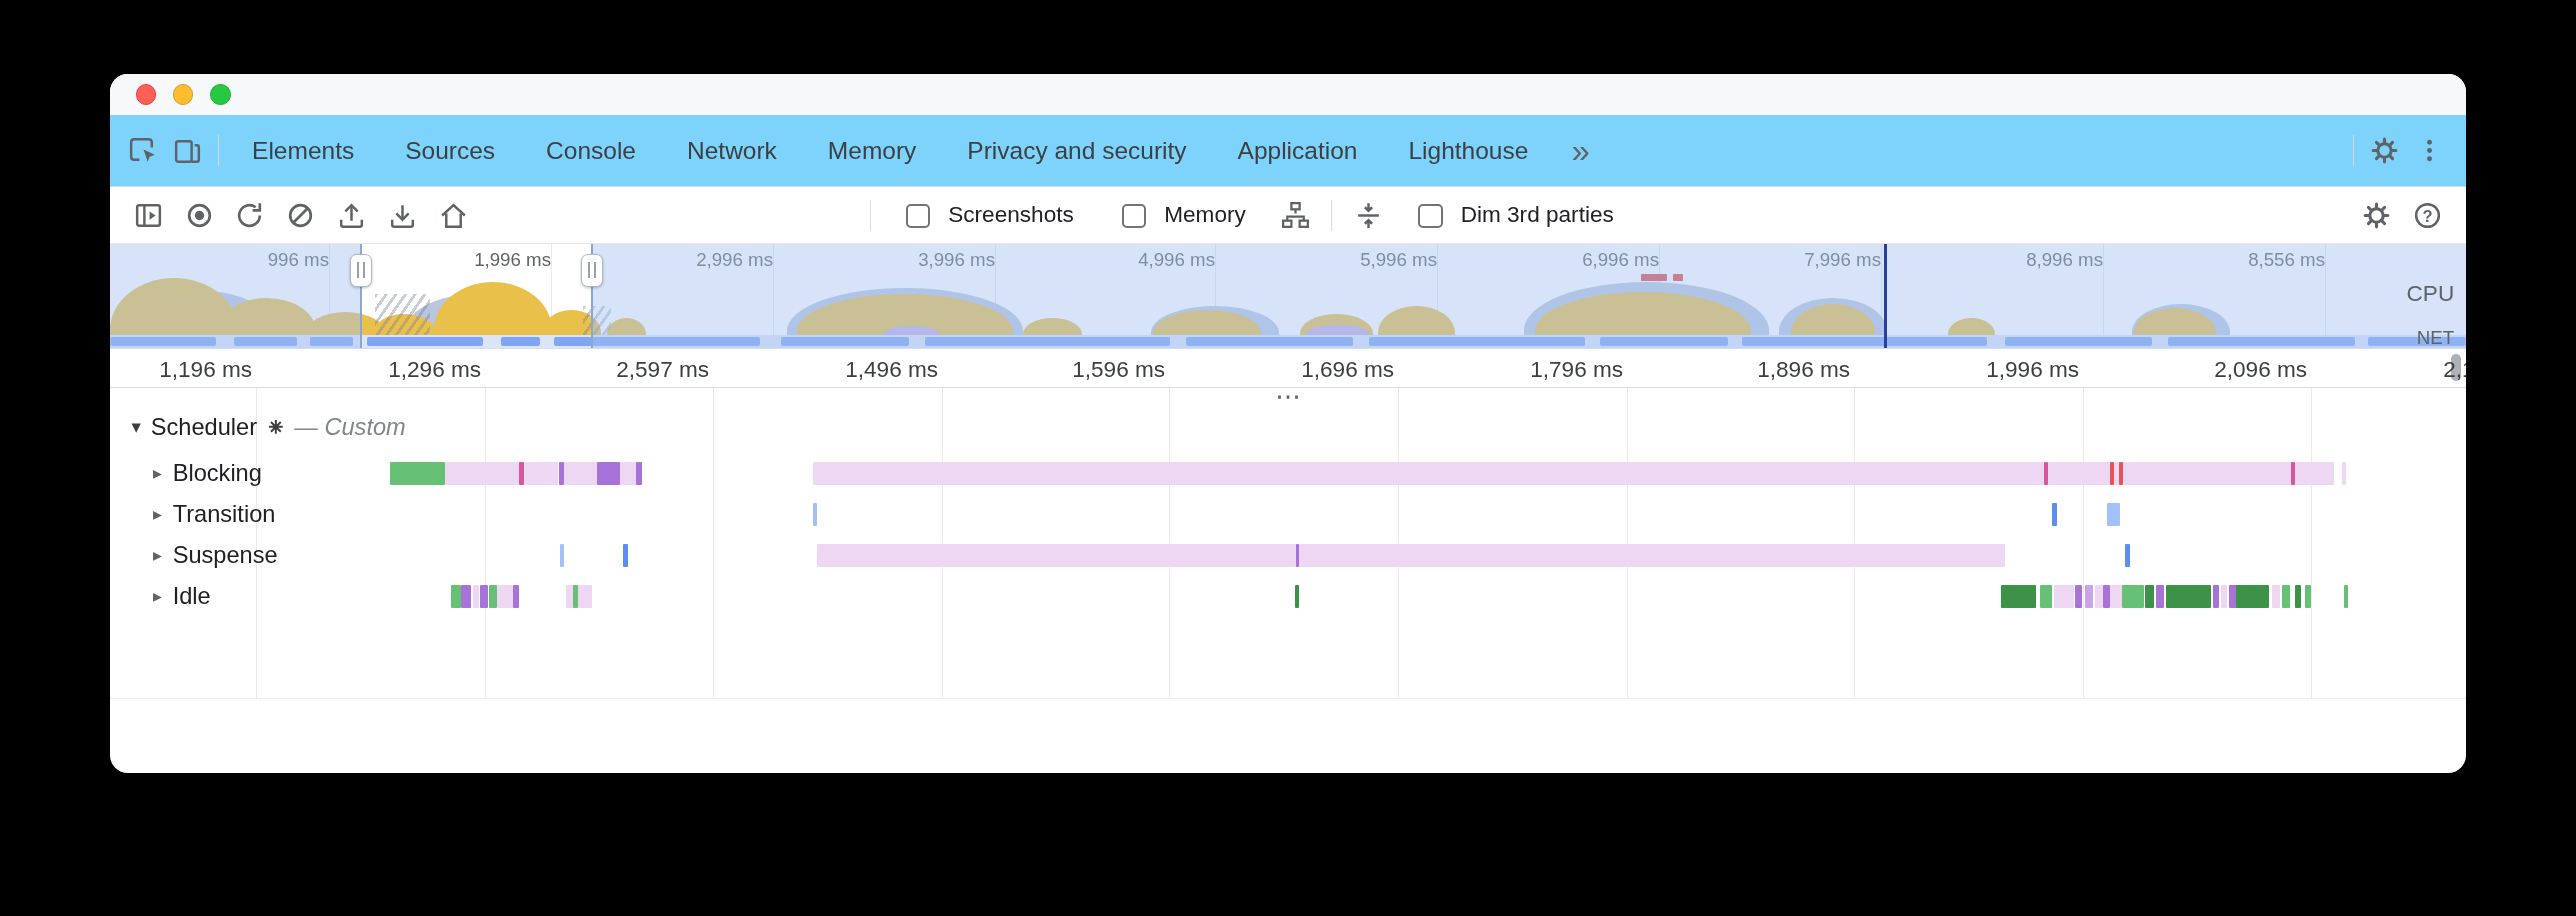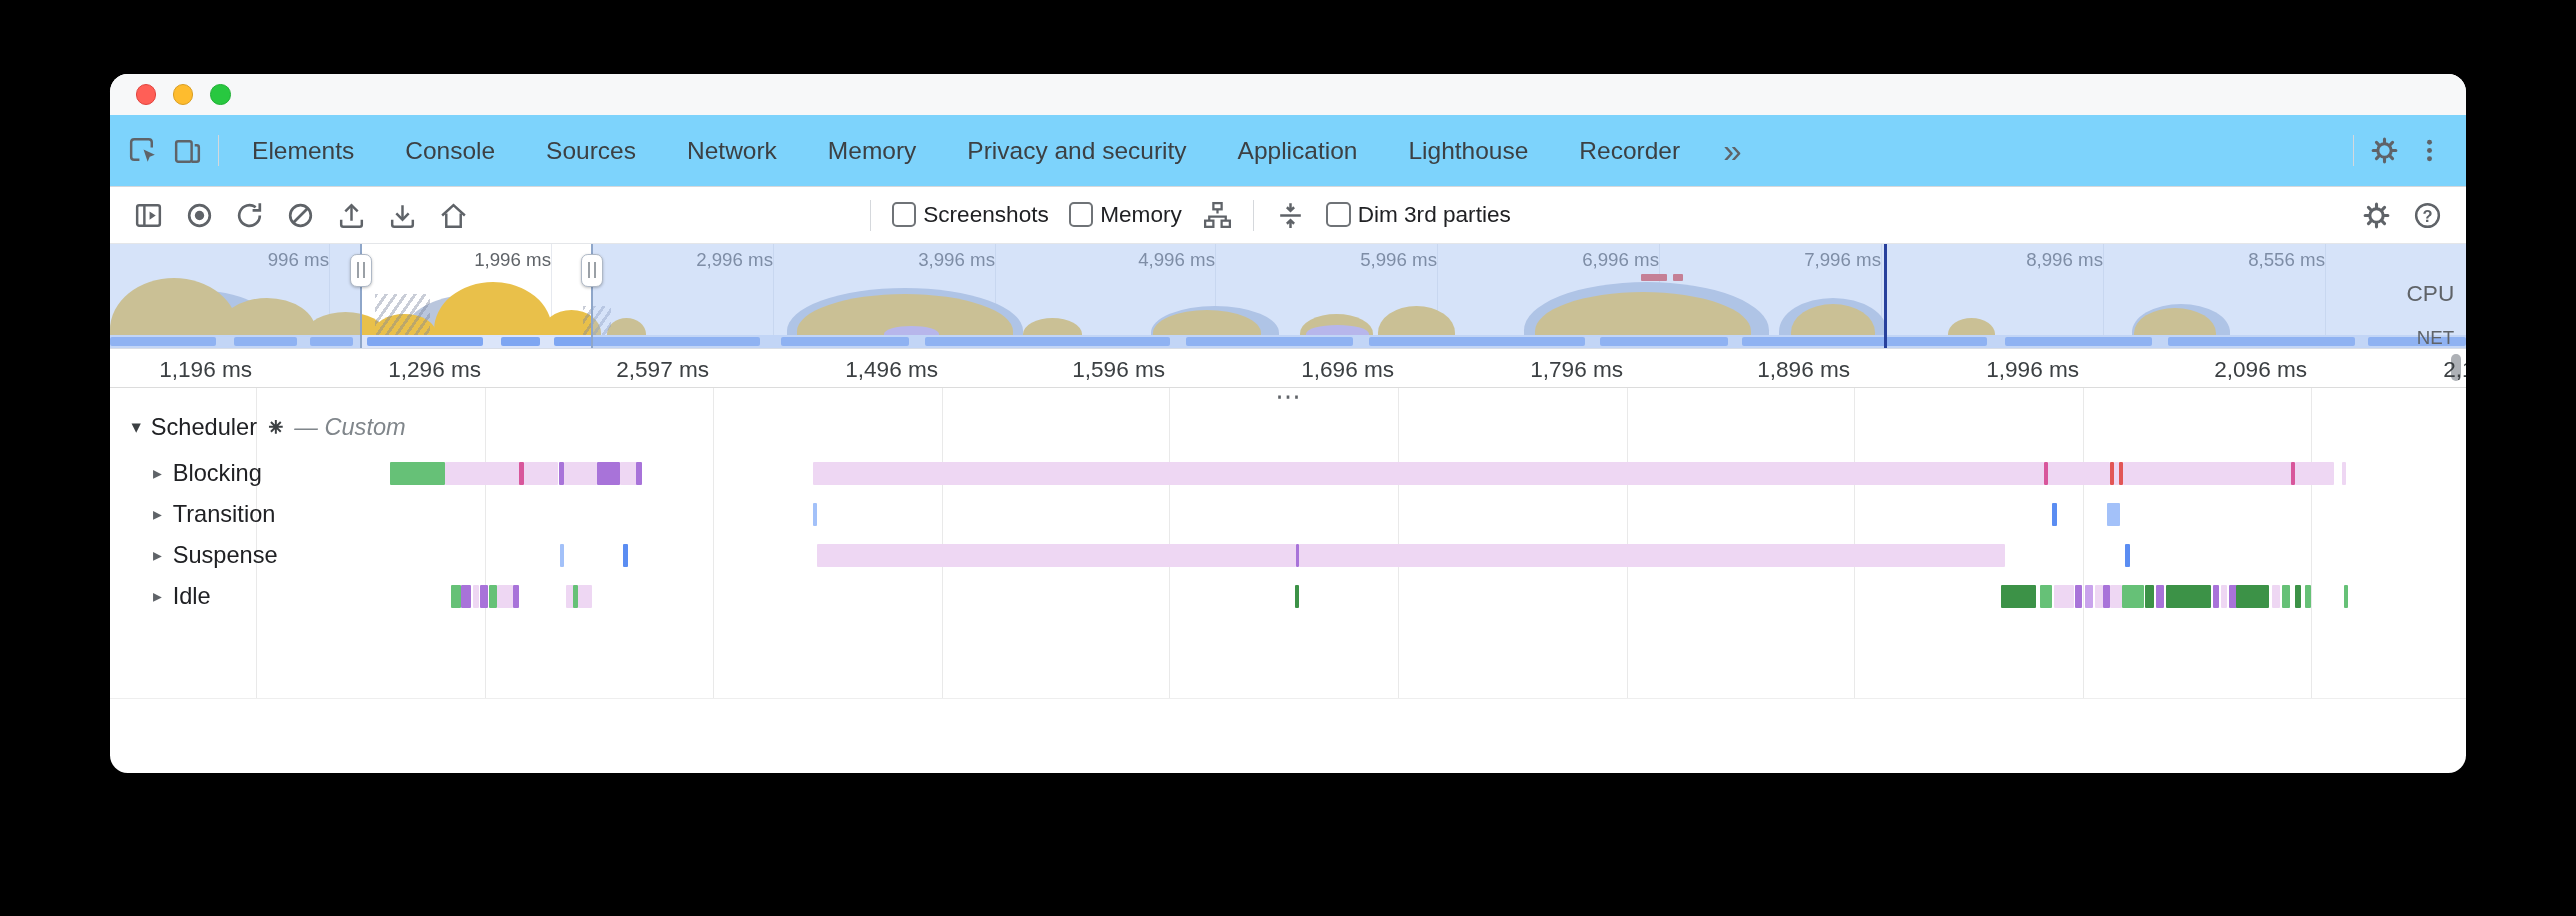--- a/index.html
+++ b/index.html
@@ -12,21 +12,21 @@
   .light.green{background:#28c840;border:1px solid #1faf34}
   .tabbar{height:72px;background:#7dd3fc;border-bottom:1px solid #d5d8dc;display:flex;align-items:stretch;padding:0 13.7px 0 9.8px}
   .icon-btn{height:45px;width:45px;display:flex;align-items:center;justify-content:center;border-radius:5.9px;color:#5f6368;cursor:pointer;flex:none;align-self:center}
   .vsep{width:1px;background:#d5d8dc;height:31px;align-self:center;margin:0 7.9px;flex:none}
   .tab-strip{display:flex;align-items:stretch}
   .tab{display:flex;align-items:center;padding:0 25.5px;font-size:24.5px;color:#3c4043;cursor:pointer;white-space:nowrap}
   .tab.selected{color:#1967d2;box-shadow:inset 0 -3.9px 0 0 #1967d2}
   .more-tabs{display:flex;align-items:center;font-size:33px;color:#5f6368;padding:0 17.7px;cursor:pointer}
   .spacer{flex:1}
   .toolbar{height:57px;background:#fff;border-bottom:1px solid #e4e6e9;display:flex;align-items:center;padding:0 15.7px;gap:5.9px}
-  .checkbox{display:flex;align-items:flex-start;gap:7px;font-size:22.6px;color:#202124;margin:0 7px;cursor:pointer;flex:none}
+  .checkbox{display:flex;align-items:flex-end;gap:18px;font-size:22.6px;color:#202124;margin:0 21px;cursor:pointer;flex:none}
   .cbox{width:24.5px;height:24.5px;border:2px solid #6f7377;border-radius:4.9px;background:#fff;flex:none}
   .overview{position:relative;height:105px;border-bottom:1px solid #d8dde6;overflow:hidden;background:#fff}
   .ov-chart{position:absolute;left:0;top:0;right:0;bottom:12.8px;overflow:hidden;z-index:1}
   .ov-gridline{position:absolute;top:0;bottom:0;width:1px;background:rgba(80,100,140,.14)}
   .ov-label{position:absolute;top:4.9px;transform:translateX(-100%);font-size:18.7px;color:#5f6368;white-space:nowrap;z-index:2}
   .dome{position:absolute;bottom:0;border-radius:55% 55% 0 0/100% 100% 0 0}
   .hatch{position:absolute;bottom:0;background:repeating-linear-gradient(125deg,rgba(120,130,155,.4) 0 2.9px,transparent 2.9px 7.9px)}
   .cpu-tick{position:absolute;top:29.5px;height:7.9px;background:#e14b4b;border-radius:1px}
   .cpu-tag{position:absolute;right:11.8px;top:37px;font-size:22.6px;color:#5f6368;z-index:7}
   .net{position:absolute;left:0;right:0;bottom:0;height:12.8px;background:#dbe5f9;z-index:1}
@@ -74,28 +74,27 @@
     </div>
     <div class="icon-btn">
       <svg width="33" height="33" viewBox="0 0 32 32" fill="none" stroke="#5f6368" stroke-width="2.4">
         <rect x="5" y="7" width="15" height="20" rx="2"></rect>
         <path d="M23 11 h2 q2 0 2 2 v12 q0 2 -2 2 h-5"></path>
       </svg>
     </div>
     <div class="vsep"></div>
     <div class="tab-strip">
         <div class="tab">Elements</div>
+        <div class="tab">Sources</div>
         <div class="tab">Console</div>
-        <div class="tab">Sources</div>
         <div class="tab">Network</div>
         <div class="tab">Memory</div>
         <div class="tab">Privacy and security</div>
         <div class="tab">Application</div>
         <div class="tab">Lighthouse</div>
-        <div class="tab">Recorder</div>
       </div>
     <div class="more-tabs">»</div>
     <div class="spacer"></div>
     <div class="vsep"></div>
     <div class="icon-btn">
       <svg width="33" height="33" viewBox="0 0 32 32" fill="none" stroke="#5f6368" stroke-width="3">
         <circle cx="16" cy="16" r="6.5"></circle>
         <path d="M16 5v4 M16 23v4 M5 16h4 M23 16h4 M8.2 8.2l2.8 2.8 M21 21l2.8 2.8 M23.8 8.2L21 11 M11 21l-2.8 2.8" stroke-linecap="round"></path>
       </svg>
     </div>

